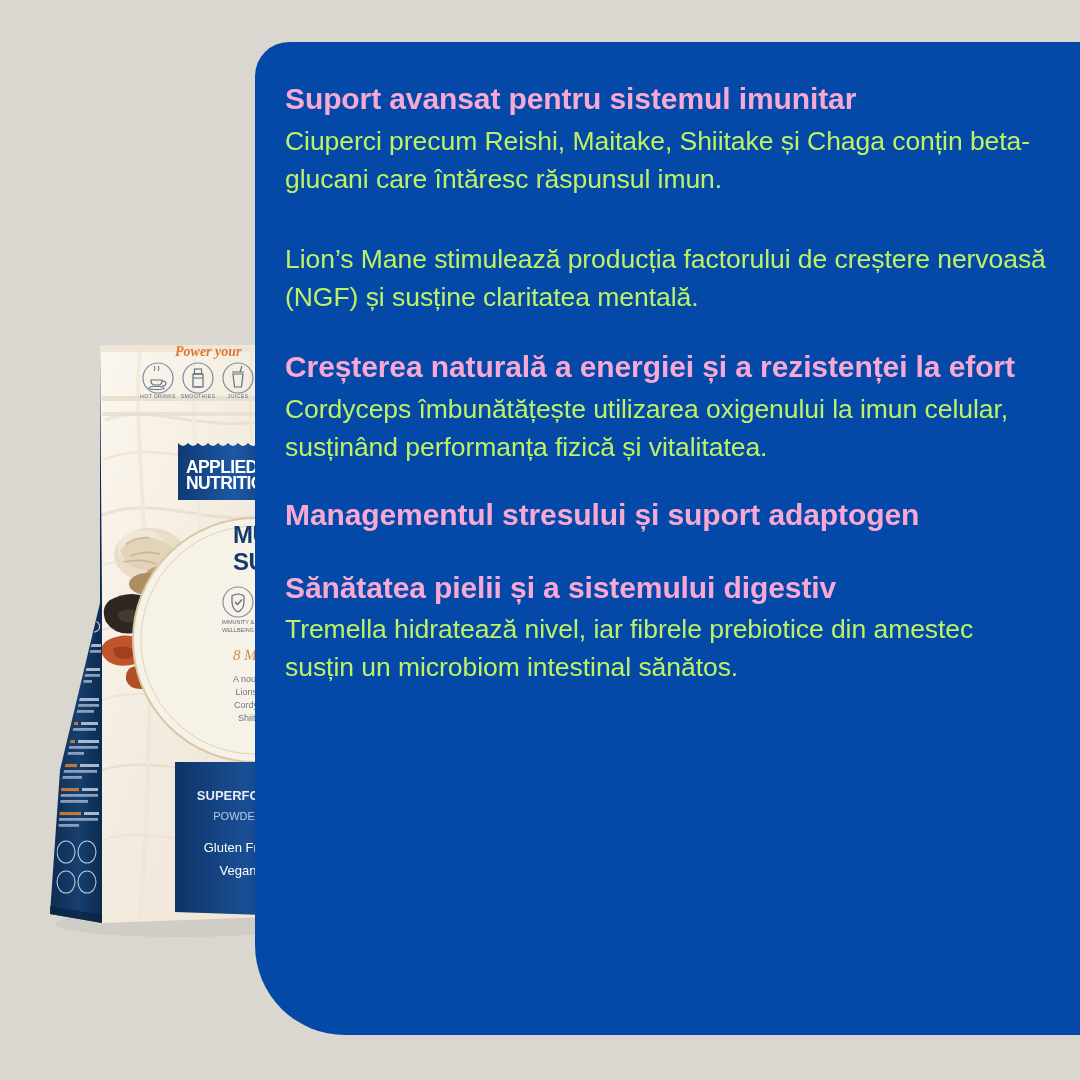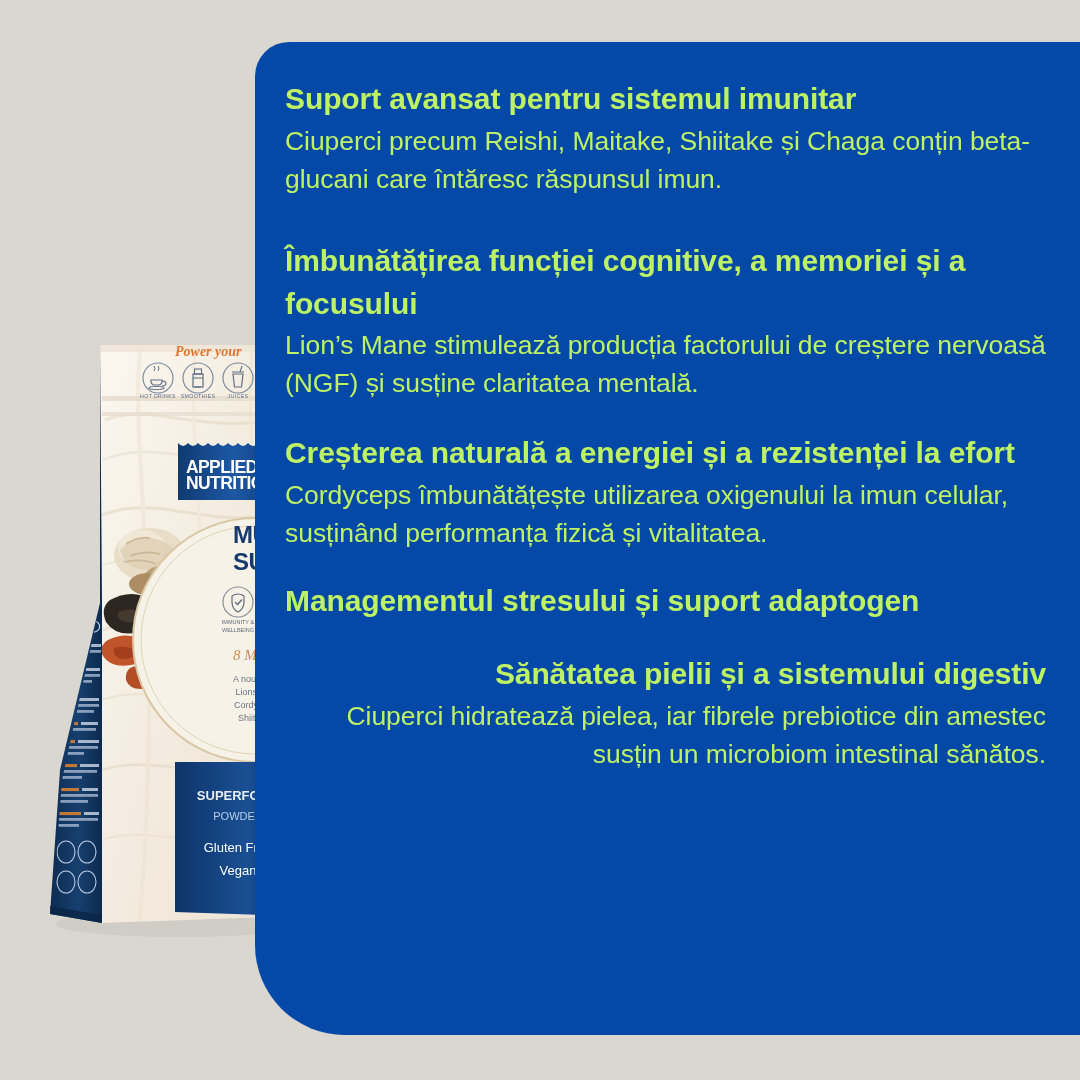--- a/index.html
+++ b/index.html
@@ -46,24 +46,24 @@
     box-sizing: border-box;
     padding: 36px 34px 30px 30px;
     overflow: hidden;
   }
   .panel-inner {
     width: 100%;
     height: 100%;
   }
 
   .benefit { margin-bottom: 34px; }
-  .benefit:last-child { margin-bottom: 0; text-align: right; }
+  .benefit:last-child { margin-bottom: 0; }
 
   .b-title {
-    color: #bef264;
+    color: #f9a8d4;
     font-size: 30px;
     font-weight: bold;
     line-height: 1.42;
     letter-spacing: -0.1px;
     margin: 0 0 1px 0;
   }
   .b-desc {
     color: #bef264;
     font-size: 26.5px;
     font-weight: normal;
@@ -323,34 +323,33 @@
 
   <div class="panel">
     <div class="panel-inner">
 
       <div class="benefit g1">
         <h2 class="b-title">Suport avansat pentru sistemul imunitar</h2>
         <p class="b-desc">Ciuperci precum Reishi, Maitake, Shiitake și Chaga conțin beta-glucani care întăresc răspunsul imun.</p>
       </div>
 
       <div class="benefit g2">
-        <h2 class="b-title">Îmbunătățirea funcției cognitive, a memoriei și a focusului</h2>
         <p class="b-desc">Lion’s Mane stimulează producția factorului de creștere nervoasă (NGF) și susține claritatea mentală.</p>
       </div>
 
       <div class="benefit g3">
         <h2 class="b-title">Creșterea naturală a energiei și a rezistenței la efort</h2>
         <p class="b-desc">Cordyceps îmbunătățește utilizarea oxigenului la imun celular, susținând performanța fizică și vitalitatea.</p>
       </div>
 
       <div class="benefit g4">
         <h2 class="b-title">Managementul stresului și suport adaptogen</h2>
       </div>
 
       <div class="benefit">
         <h2 class="b-title">Sănătatea pielii și a sistemului digestiv</h2>
-        <p class="b-desc">Ciuperci hidratează pielea, iar fibrele prebiotice din amestec susțin un microbiom intestinal sănătos.</p>
+        <p class="b-desc">Tremella hidratează nivel, iar fibrele prebiotice din amestec susțin un microbiom intestinal sănătos.</p>
       </div>
 
     </div>
   </div>
 
 </div>
 
 </body></html>

